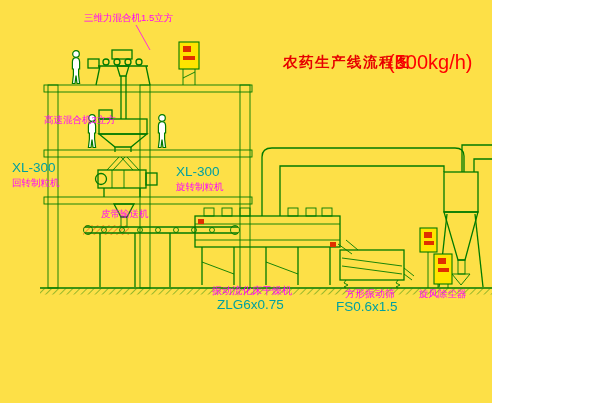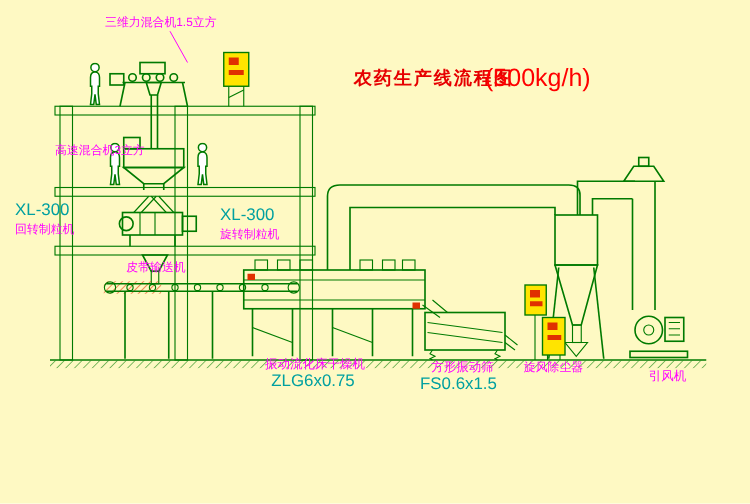--- a/index.html
+++ b/index.html
@@ -1,16 +1,16 @@
 <!DOCTYPE html>
 <html><head>
 <meta charset="utf-8">
 <style>
   html,body { margin:0; padding:0; background:#fff; }
-  .stage { position:relative; width:600px; height:403px; background:#fef9c3; overflow:hidden; }
+  .stage { position:relative; width:492px; height:403px; background:#fde047; overflow:hidden; }
   svg text { font-family:"Liberation Sans", sans-serif; }
   .st   { stroke:#007A00; fill:none; stroke-width:1.3; }
   .stTh { stroke:#007A00; fill:none; stroke-width:0.9; }
   .yellow { fill:#FFE400; stroke:#007A00; stroke-width:1.1; }
   .redf { fill:#E03000; stroke:none; }
   .person { stroke:#007A00; fill:#ffffff; stroke-width:1.2; }
   .lbl-m  { fill:#FF00FF; font-size:9.5px; }
   .lbl-m10{ fill:#FF00FF; font-size:10px; }
   .mdl    { fill:#00A0A0; font-size:13.5px; }
   .ttl    { fill:#E60000; font-size:14.5px; font-weight:600; letter-spacing:1.5px; }

